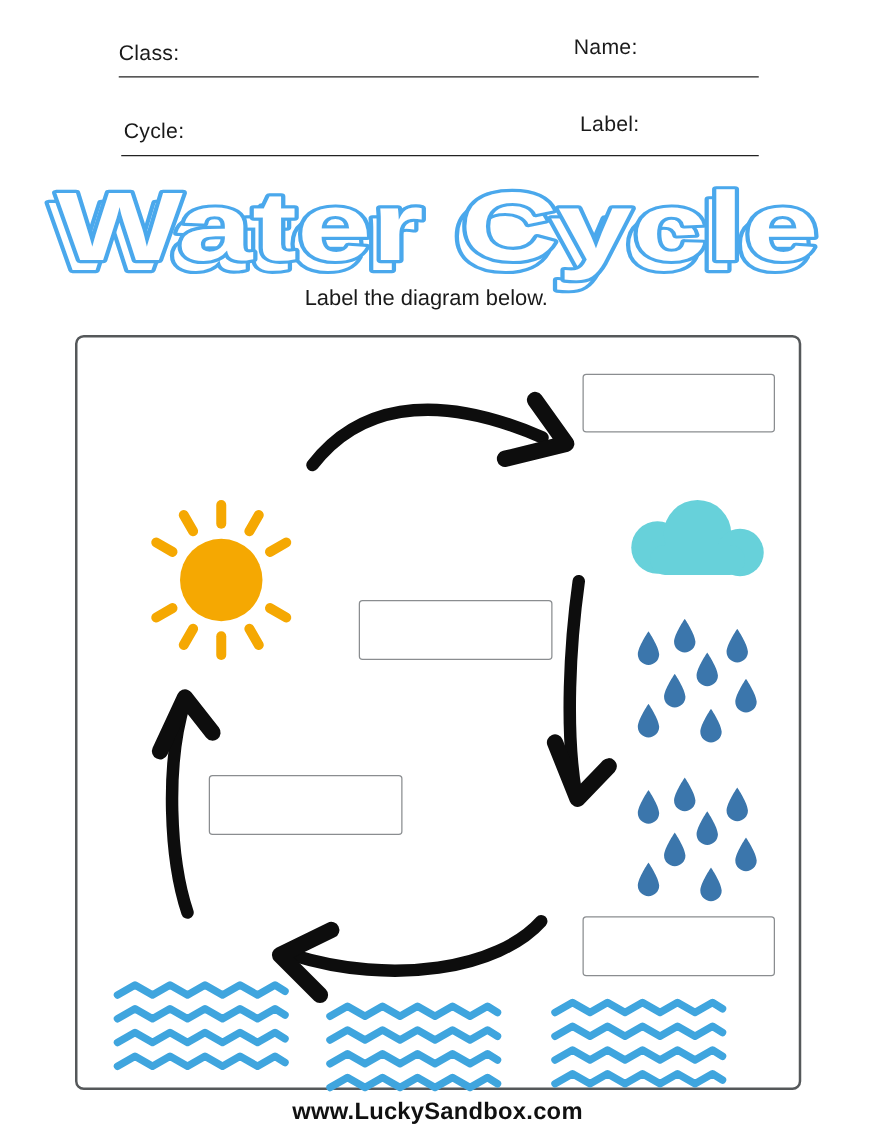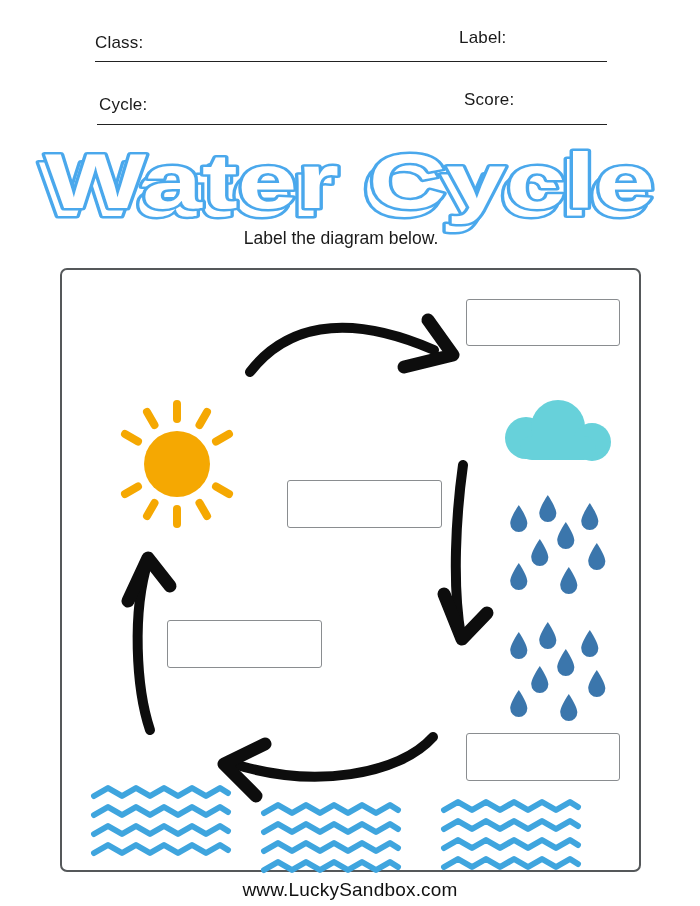--- a/index.html
+++ b/index.html
@@ -31,37 +31,37 @@
   }
   .sun-core{fill:var(--sun)}
   .sun-rays{stroke:var(--sun);stroke-width:8;stroke-linecap:round}
   .cloud-shape{fill:var(--cloud)}
   .drops{fill:var(--raindrop)}
   .wave-group{display:flex;flex-direction:column;gap:1px}
   .wave-row path{stroke:var(--wave);fill:none;stroke-width:6;stroke-linecap:round;stroke-linejoin:round}
   .arrows path{stroke:var(--arrow);fill:none;stroke-linecap:round;stroke-linejoin:round}
   .shaft{stroke-width:10}
   .head{stroke-width:13}
-  .footer{left:0;top:879px;width:700px;text-align:center;font-weight:normal;font-size:19px;letter-spacing:.2px;color:#111}
+  .footer{left:0;top:879px;width:700px;text-align:center;font-weight:bold;font-size:19px;letter-spacing:.2px;color:#111}
 </style>
 </head>
 <body>
 
 <svg width="0" height="0" style="position:absolute">
   <defs>
     <path id="drop" d="M12 1 C 12 1 2.5 15 2.5 21.5 a9.5 9.5 0 0 0 19 0 C 21.5 15 12 1 12 1 Z"></path>
   </defs>
 </svg>
 
 <div class="abs field-label" style="left:95px;top:33px">Class:</div>
-<div class="abs field-label" style="left:459px;top:28px">Label:</div>
+<div class="abs field-label" style="left:459px;top:28px">Name:</div>
 <div class="abs write-line" style="left:95px;top:61px;width:512px"></div>
 
 <div class="abs field-label" style="left:99px;top:95px">Cycle:</div>
-<div class="abs field-label" style="left:464px;top:90px">Score:</div>
+<div class="abs field-label" style="left:464px;top:90px">Label:</div>
 <div class="abs write-line" style="left:97px;top:124px;width:510px"></div>
 
 <svg class="abs title-svg" style="left:20px;top:138px" width="660" height="100" viewBox="0 0 660 100">
   <text class="title-back" x="330" y="70" font-size="78" text-anchor="middle" textLength="610" lengthAdjust="spacingAndGlyphs" transform="translate(-6,8)">Water Cycle</text>
   <text class="title-front" x="330" y="70" font-size="78" text-anchor="middle" textLength="610" lengthAdjust="spacingAndGlyphs">Water Cycle</text>
 </svg>
 
 <div class="abs instruction">Label the diagram below.</div>
 
 <div class="abs frame">

